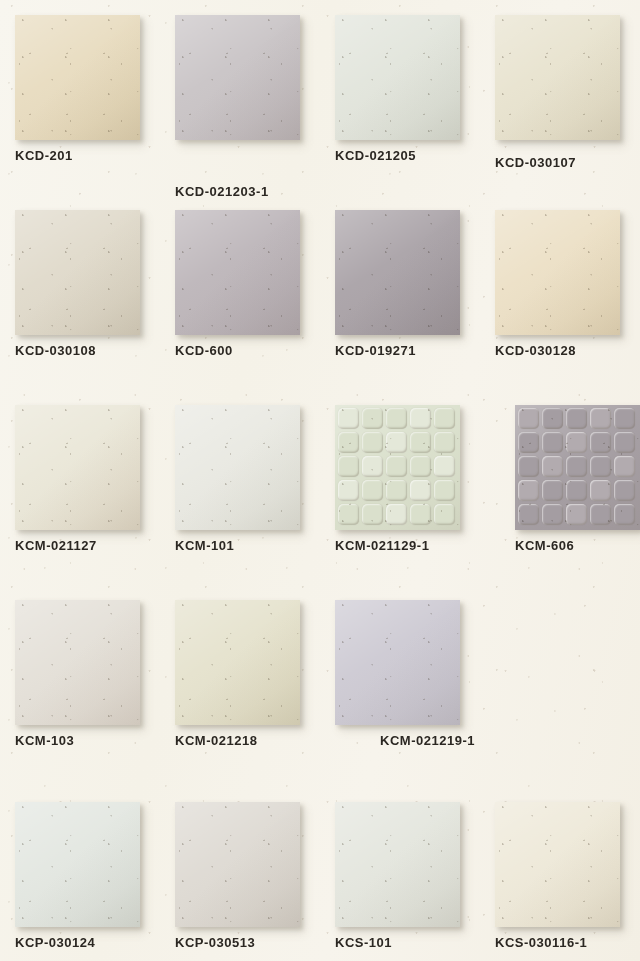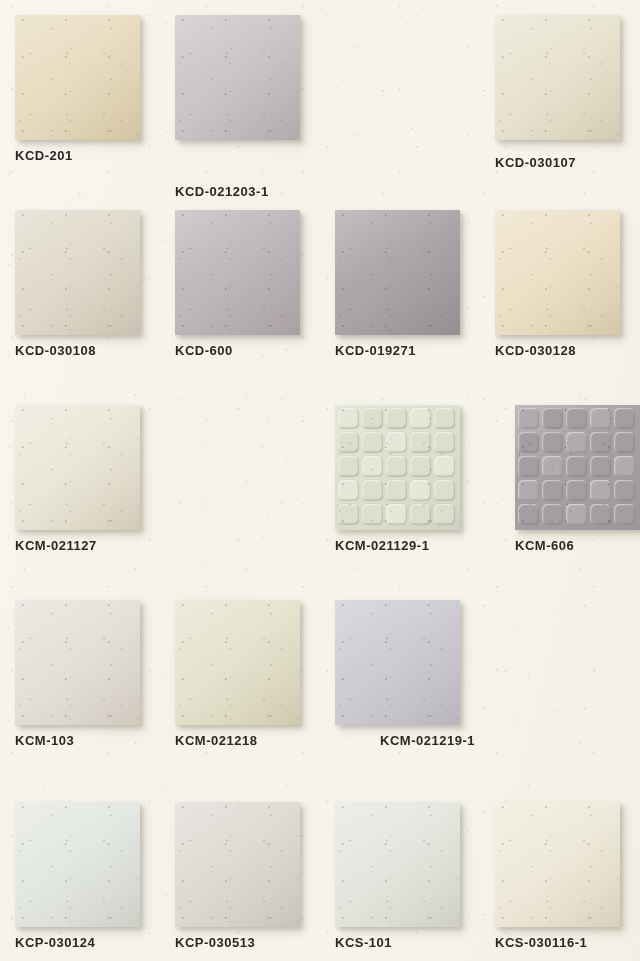--- a/index.html
+++ b/index.html
@@ -166,20 +166,26 @@
         <div class="chip tex-speckle" style="background: linear-gradient(135deg, rgb(232, 220, 192) 0%, rgb(232, 220, 192) 46%, rgb(221, 207, 174) 100%);"></div>
       </div>
       <div class="label" style="color: rgb(43, 39, 34);">KCD-201</div>
     </div>
     <div class="cell" style="left: 160px; top: 0px;">
       <div class="chip-wrap">
         <div class="chip tex-speckle" style="background: linear-gradient(135deg, rgb(201, 196, 198) 0%, rgb(201, 196, 198) 46%, rgb(186, 179, 182) 100%);"></div>
       </div>
       <div class="label" style="color: rgb(43, 39, 34); margin-top: 36px;">KCD-021203-1</div>
     </div>
+    <div class="cell" style="left: 320px; top: 0px;">
+      <div class="chip-wrap">
+        <div class="chip tex-speckle" style="background: linear-gradient(135deg, rgb(226, 229, 220) 0%, rgb(226, 229, 220) 46%, rgb(214, 218, 208) 100%);"></div>
+      </div>
+      <div class="label" style="color: rgb(43, 39, 34);">KCD-021205</div>
+    </div>
     <div class="cell" style="left: 480px; top: 0px;">
       <div class="chip-wrap">
         <div class="chip tex-weave-fine" style="background: linear-gradient(135deg, rgb(232, 227, 207) 0%, rgb(232, 227, 207) 46%, rgb(222, 215, 191) 100%);"></div>
       </div>
       <div class="label" style="color: rgb(43, 39, 34); margin-top: 7px;">KCD-030107</div>
     </div>
     <div class="cell" style="left: 0px; top: 195px;">
       <div class="chip-wrap">
         <div class="chip tex-weave" style="background: linear-gradient(135deg, rgb(224, 218, 203) 0%, rgb(224, 218, 203) 46%, rgb(212, 205, 187) 100%);"></div>
       </div>
@@ -201,20 +207,26 @@
       <div class="chip-wrap">
         <div class="chip tex-speckle" style="background: linear-gradient(135deg, rgb(236, 224, 198) 0%, rgb(236, 224, 198) 46%, rgb(225, 211, 180) 100%);"></div>
       </div>
       <div class="label" style="color: rgb(43, 39, 34);">KCD-030128</div>
     </div>
     <div class="cell" style="left: 0px; top: 390px;">
       <div class="chip-wrap">
         <div class="chip tex-marble" style="background: linear-gradient(135deg, rgb(234, 231, 216) 0%, rgb(234, 231, 216) 46%, rgb(222, 214, 196) 100%);"></div>
       </div>
       <div class="label" style="color: rgb(43, 39, 34);">KCM-021127</div>
+    </div>
+    <div class="cell" style="left: 160px; top: 390px;">
+      <div class="chip-wrap">
+        <div class="chip tex-marble" style="background: linear-gradient(135deg, rgb(233, 233, 226) 0%, rgb(233, 233, 226) 46%, rgb(222, 223, 214) 100%);"></div>
+      </div>
+      <div class="label" style="color: rgb(43, 39, 34);">KCM-101</div>
     </div>
     <div class="cell" style="left: 320px; top: 390px;">
       <div class="chip-wrap">
         <div class="chip tex-mosaic" style="background: rgb(218, 224, 204);">
           <div class="tex-mosaic">
             <div class="tessera" style="left: 3px; top: 3px; background: rgb(228, 232, 217);"></div>
             <div class="tessera" style="left: 27px; top: 3px; background: rgb(218, 224, 204);"></div>
             <div class="tessera" style="left: 51px; top: 3px; background: rgb(218, 224, 204);"></div>
             <div class="tessera" style="left: 75px; top: 3px; background: rgb(228, 232, 217);"></div>
             <div class="tessera" style="left: 99px; top: 3px; background: rgb(218, 224, 204);"></div>

